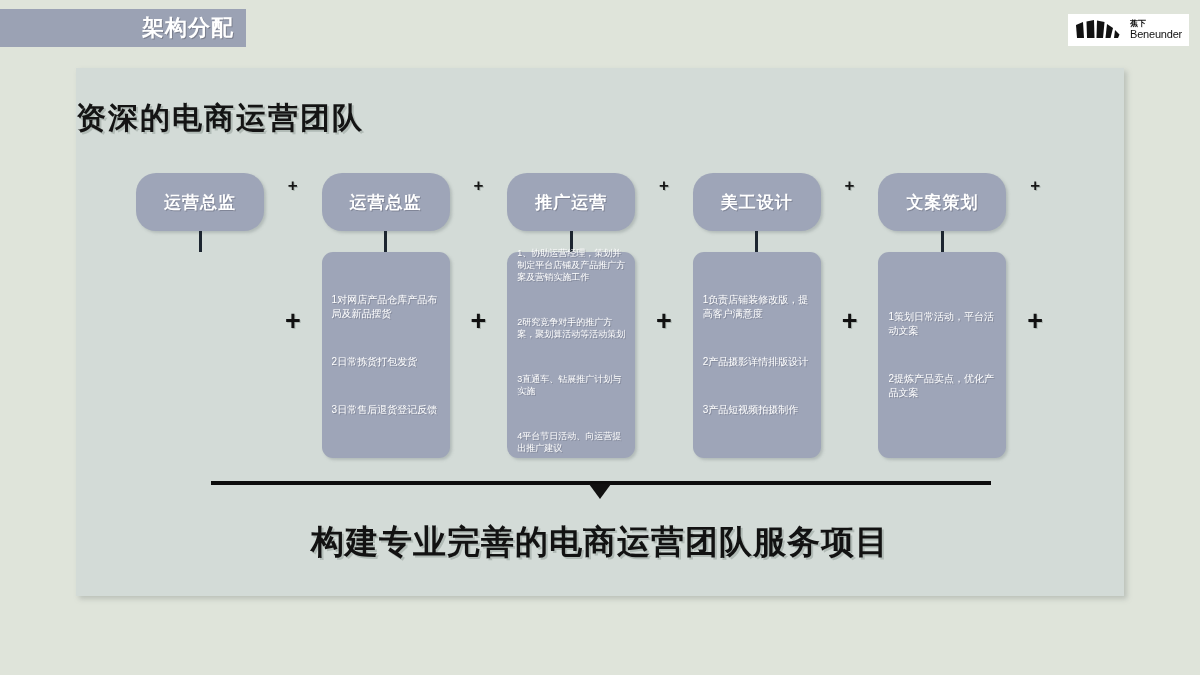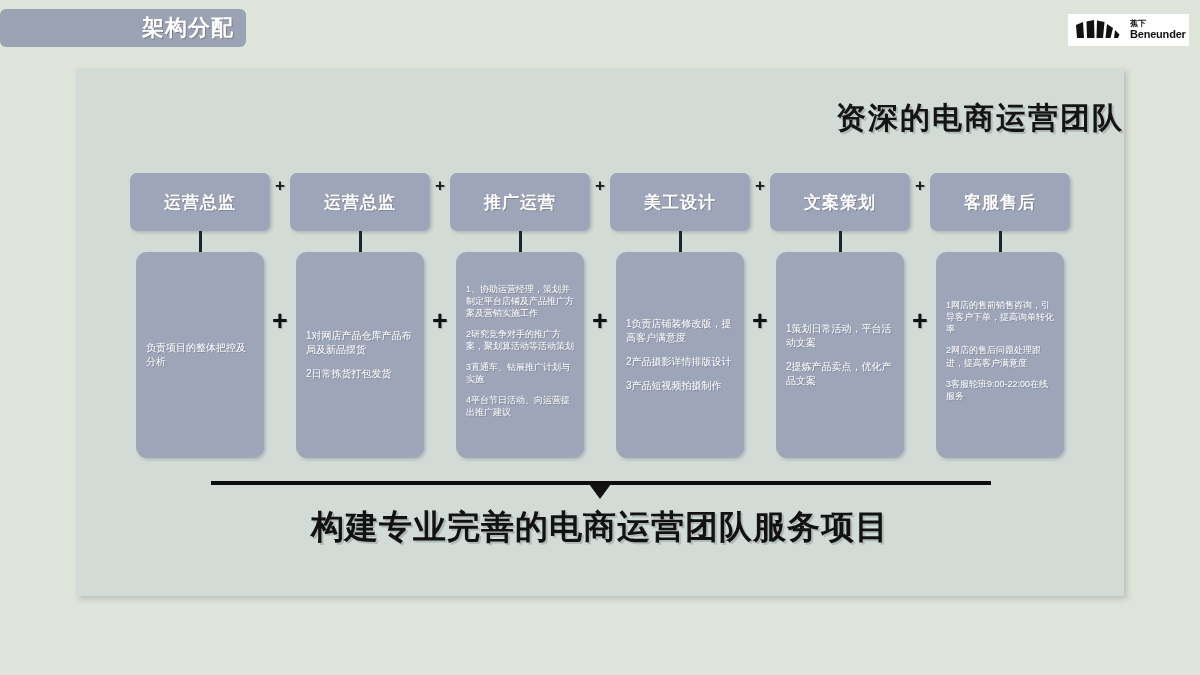--- a/index.html
+++ b/index.html
@@ -10,56 +10,55 @@
   }
   body { background: #dfe4da; position: relative; }
 
   
   .topbar {
     position: absolute; left: 0; top: 9px;
     width: 246px; height: 38px;
     background: #9ba2b4;
     display: flex; align-items: center; justify-content: flex-end;
     padding-right: 12px;
-    border-radius: 6px;
   }
   .topbar-title {
     color: #ffffff;
     font-size: 22px;
     font-weight: bold;
     letter-spacing: 1px;
     text-shadow: 1px 1px 0 rgba(60,60,70,0.35);
   }
 
   .logo-box {
     position: absolute; right: 11px; top: 14px;
     width: 121px; height: 32px;
     background: #ffffff;
     display: flex; align-items: center;
     padding: 0 6px;
   }
   .logo-mark { width: 50px; height: 22px; flex: 0 0 auto; }
   .logo-text { margin-left: 6px; line-height: 1; }
   .logo-cn { font-size: 8px; font-weight: bold; color: #111; letter-spacing: 0px; display:block; }
-  .logo-en { font-size: 11px; font-weight: bold; color: #111; letter-spacing: -0.2px; display:block; margin-top: 1px;}
+  .logo-en { font-size: 11px; font-weight: normal; color: #111; letter-spacing: -0.2px; display:block; margin-top: 1px;}
 
   
   .panel {
     position: absolute;
     left: 76px; top: 68px;
     width: 1048px; height: 528px;
     background: #d3dbd7;
     box-shadow: 3px 3px 5px rgba(120,130,125,0.35);
   }
 
   .main-title {
     position: absolute;
     left: 0; top: 30px;
     width: 100%;
-    text-align: right;
+    text-align: left;
     font-size: 30px;
     font-weight: bold;
     color: #141414;
     letter-spacing: 2px;
     text-shadow: 2px 2px 0 rgba(150,160,155,0.55);
   }
 
   
   .columns {
     position: absolute;
@@ -92,24 +91,24 @@
   .plus-big {
     font-size: 27px;
     font-weight: bold;
     color: #111111;
     line-height: 1;
     margin-top: 114px;
     text-shadow: 1px 1px 0 rgba(150,160,155,0.6);
   }
 
   .head-box {
-    width: 140px;
+    width: 128px;
     height: 58px;
     background: #9ea5b8;
-    border-radius: 7px;
+    border-radius: 20px;
     display: flex;
     align-items: center;
     justify-content: center;
     box-shadow: 2px 2px 3px rgba(130,140,140,0.4);
   }
   .head-label {
     color: #ffffff;
     font-size: 17px;
     font-weight: bold;
     letter-spacing: 1px;
@@ -125,20 +124,21 @@
   .body-box {
     width: 128px;
     height: 206px;
     background: #9ea5b8;
     border-radius: 11px;
     padding: 12px 10px;
     display: flex;
     flex-direction: column;
     justify-content: center;
     box-shadow: 2px 2px 3px rgba(130,140,140,0.4);
+    gap: 24px;
   }
   .body-box .item {
     color: #ffffff;
     font-size: 10px;
     line-height: 1.38;
     margin-bottom: 10px;
     text-shadow: 1px 1px 0 rgba(100,105,120,0.45);
     word-break: break-all;
   }
   .body-box .item:last-child { margin-bottom: 0; }
@@ -156,21 +156,21 @@
     position: absolute;
     left: 50%; top: 416px;
     transform: translateX(-50%);
     width: 0; height: 0;
     border-left: 11px solid transparent;
     border-right: 11px solid transparent;
     border-top: 15px solid #111111;
   }
   .bottom-title {
     position: absolute;
-    left: 0; top: 437px;
+    left: 0; top: 452px;
     width: 100%;
     text-align: center;
     font-size: 33px;
     font-weight: bold;
     color: #121212;
     letter-spacing: 1px;
     text-shadow: 2px 2px 0 rgba(150,160,155,0.55);
   }
 </style>
 </head>
@@ -198,38 +198,36 @@
 
   <div class="main-title">资深的电商运营团队</div>
 
   <div class="columns">
 
     <div class="col">
       <div class="head-box">
         <span class="head-label">运营总监</span>
       </div>
       <div class="connector"></div>
-      <div class="body-box center">
-        <div class="item">负责项目的整体把控及分析</div>
-      </div>
     </div>
 
     <div class="col-gap">
       <span class="plus-small">+</span>
       <span class="plus-big">+</span>
     </div>
 
     <div class="col">
       <div class="head-box">
         <span class="head-label">运营总监</span>
       </div>
       <div class="connector"></div>
       <div class="body-box">
         <div class="item">1对网店产品仓库产品布局及新品摆货</div>
         <div class="item">2日常拣货打包发货</div>
+        <div class="item">3日常售后退货登记反馈</div>
       </div>
     </div>
 
     <div class="col-gap">
       <span class="plus-small">+</span>
       <span class="plus-big">+</span>
     </div>
 
     <div class="col">
       <div class="head-box">
@@ -275,31 +273,20 @@
         <div class="item">1策划日常活动，平台活动文案</div>
         <div class="item">2提炼产品卖点，优化产品文案</div>
       </div>
     </div>
 
     <div class="col-gap">
       <span class="plus-small">+</span>
       <span class="plus-big">+</span>
     </div>
 
-    <div class="col">
-      <div class="head-box">
-        <span class="head-label">客服售后</span>
-      </div>
-      <div class="connector"></div>
-      <div class="body-box dense">
-        <div class="item">1网店的售前销售咨询，引导客户下单，提高询单转化率</div>
-        <div class="item">2网店的售后问题处理跟进，提高客户满意度</div>
-        <div class="item">3客服轮班9:00-22:00在线服务</div>
-      </div>
-    </div>
 
   </div>
 
   <div class="rule"></div>
   <div class="arrow"></div>
   <div class="bottom-title">构建专业完善的电商运营团队服务项目</div>
 
 </div>
 
 </body></html>

